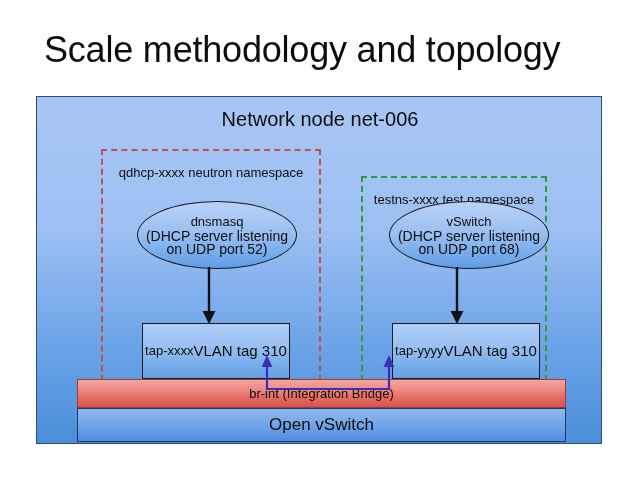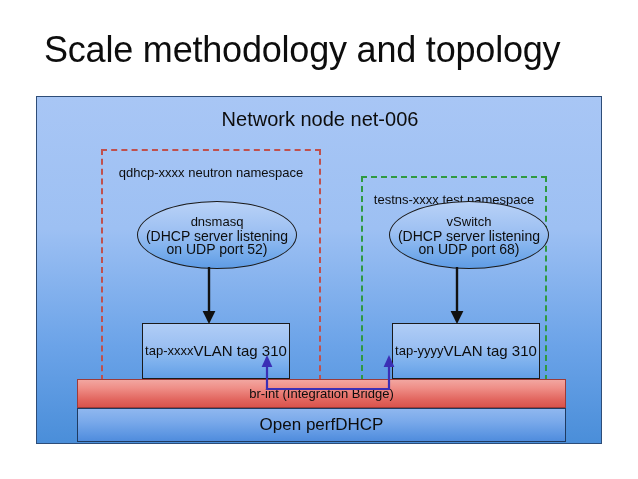--- a/index.html
+++ b/index.html
@@ -266,21 +266,21 @@
     <div class="tap-box" id="tap-yyyy-box">
       <div class="tap-name">tap-yyyy</div>
       <div class="tap-vlan">VLAN tag 310</div>
     </div>
 
     <div id="br-int-bar">
       <span id="br-int-label">br-int (Integration Bridge)</span>
     </div>
 
     <div id="ovs-bar">
-      <span id="ovs-label">Open perfDHCP</span>
+      <span id="ovs-label">Open vSwitch</span>
     </div>
 
   </div>
 
   <svg id="tap-bridge-connector" viewBox="0 0 638 479">
     <path d="M 267,362 L 267,389 L 389,389 L 389,362" fill="none" stroke="#3b2fb5" stroke-width="2.2"></path>
     <polygon points="267,355 261.6,367 272.4,367" fill="#3b2fb5"></polygon>
     <polygon points="389,355 383.6,367 394.4,367" fill="#3b2fb5"></polygon>
   </svg>
 

